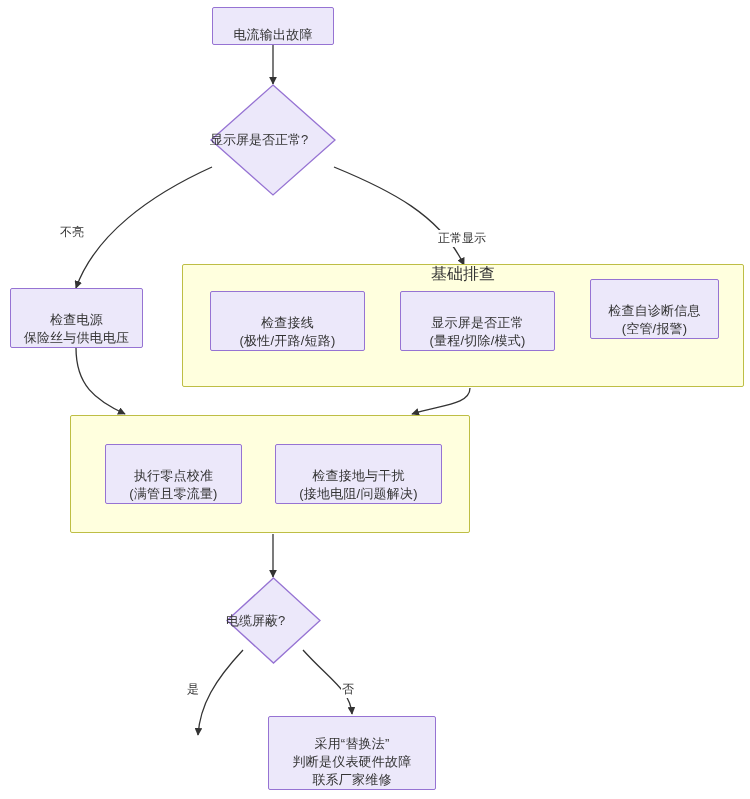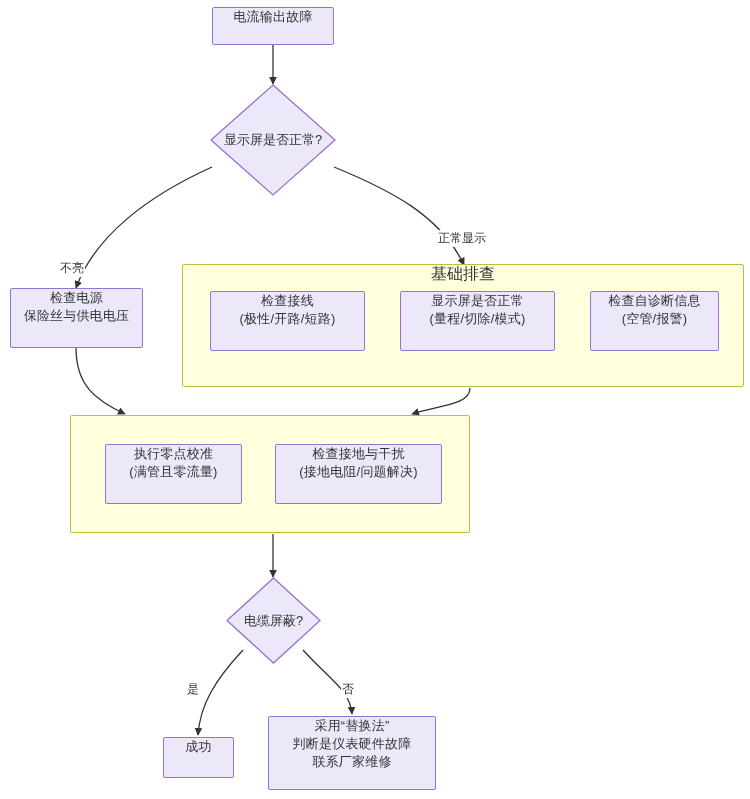--- a/index.html
+++ b/index.html
@@ -26,21 +26,21 @@
     height: 799px;
     pointer-events: none;
   }
   .node {
     position: absolute;
     box-sizing: border-box;
     background: #ECE8FA;
     border: 1.3px solid #9673D3;
     border-radius: 2px;
     display: flex;
-    align-items: flex-start;
+    align-items: flex-end;
     justify-content: center;
     text-align: center;
     color: #333333;
     font-size: 13px;
     line-height: 18px;
     letter-spacing: .2px;
     z-index: 3;
   }
   .node .lbl {
     display: block;
@@ -62,21 +62,21 @@
     top: 7px;
     text-align: center;
     font-size: 16px;
     color: #333333;
     z-index: 2;
   }
   .diamond {
     position: absolute;
     display: flex;
     align-items: center;
-    justify-content: center;
+    justify-content: flex-start;
     z-index: 3;
   }
   .diamond .dshape {
     position: absolute;
     left: 0; top: 0;
     width: 100%;
     height: 100%;
   }
   .diamond .dtext {
     position: relative;
@@ -151,21 +151,21 @@
   <div class="node" style="left:210px; top:291px; width:155px; height:60px;">
     <span class="lbl">检查接线
 (极性/开路/短路)</span>
   </div>
 
   <div class="node" style="left:400px; top:291px; width:155px; height:60px;">
     <span class="lbl">显示屏是否正常
 (量程/切除/模式)</span>
   </div>
 
-  <div class="node" style="left:590px; top:291px; width:129px; height:60px;">
+  <div class="node" style="left:590px; top:279px; width:129px; height:60px;">
     <span class="lbl">检查自诊断信息
 (空管/报警)</span>
   </div>
 
   <div class="node" style="left:105px; top:444px; width:137px; height:60px;">
     <span class="lbl">执行零点校准
 (满管且零流量)</span>
   </div>
 
   <div class="node" style="left:275px; top:444px; width:167px; height:60px;">
@@ -173,28 +173,25 @@
 (接地电阻/问题解决)</span>
   </div>
 
   <div class="diamond" style="left:226px; top:577px; width:95px; height:87px;">
     <svg class="dshape" viewBox="0 0 95 87" preserveAspectRatio="none" xmlns="http://www.w3.org/2000/svg">
       <polygon points="47.5,1 94,43.5 47.5,86 1,43.5" fill="#ECE8FA" stroke="#9673D3" stroke-width="1.3"></polygon>
     </svg>
     <span class="dtext">电缆屏蔽?</span>
   </div>
 
-  <div class="node" style="left:163px; top:737px; width:71px; height:41px;">
-    <span class="lbl">成功</span>
-  </div>
 
   <div class="node" style="left:268px; top:716px; width:168px; height:74px;">
     <span class="lbl">采用“替换法”
 判断是仪表硬件故障
 联系厂家维修</span>
   </div>
 
-  <div class="edge-label" style="left:59px; top:224px;margin-top:36px;">不亮</div>
+  <div class="edge-label" style="left:59px; top:224px;">不亮</div>
   <div class="edge-label" style="left:437px; top:230px;">正常显示</div>
   <div class="edge-label" style="left:186px; top:681px;">是</div>
   <div class="edge-label" style="left:341px; top:681px;">否</div>
 
 </div>
 
 </body></html>

